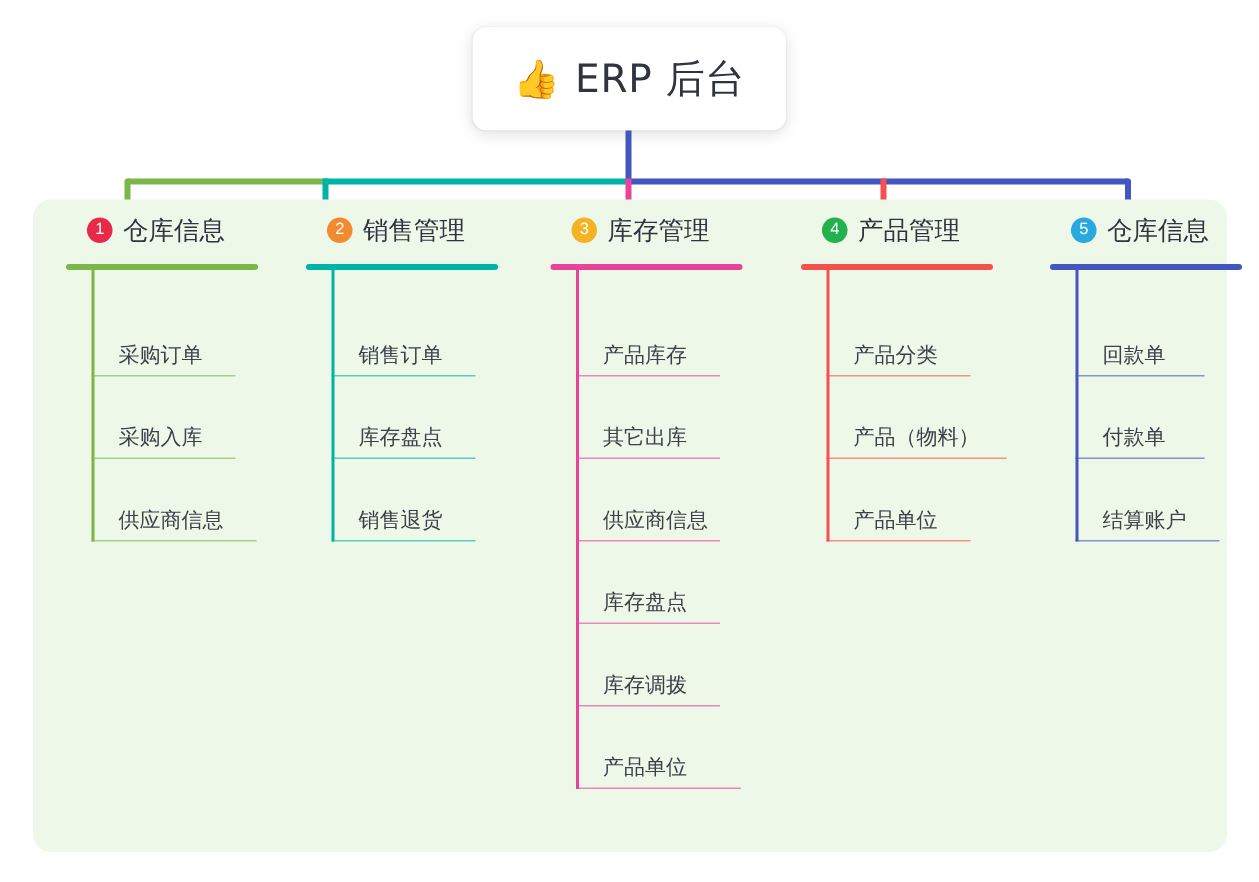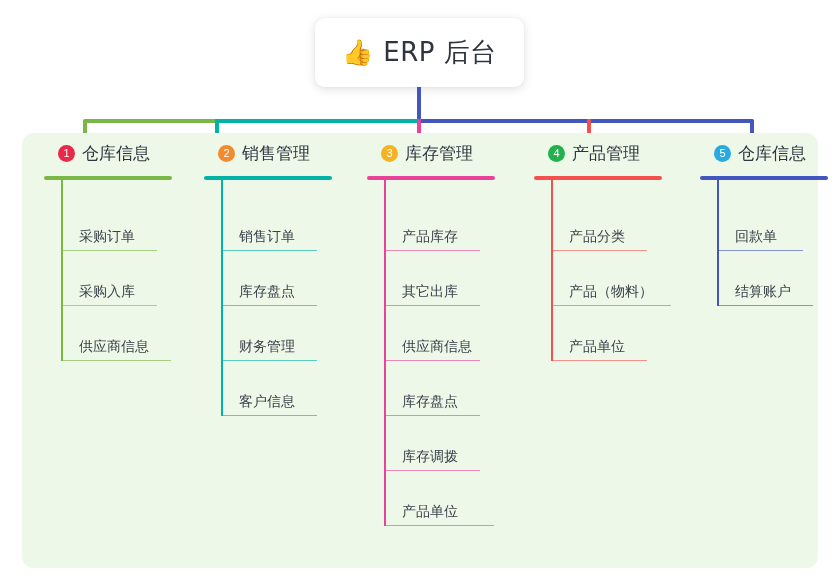--- a/index.html
+++ b/index.html
@@ -204,25 +204,21 @@
           <div class="spine" style="background: rgb(0, 179, 164);"></div>
           <div class="item">
             <span class="item-label">销售订单</span>
             <div class="item-rule" style="background: rgb(0, 179, 164); opacity: 0.62; width: 96px;"></div>
           </div>
           <div class="item">
             <span class="item-label">库存盘点</span>
             <div class="item-rule" style="background: rgb(0, 179, 164); opacity: 0.62; width: 96px;"></div>
           </div>
           <div class="item">
-            <span class="item-label">财务管理</span>
-            <div class="item-rule" style="background: rgb(0, 179, 164); opacity: 0.62; width: 96px;"></div>
-          </div>
-          <div class="item">
-            <span class="item-label">客户信息</span>
+            <span class="item-label">销售退货</span>
             <div class="item-rule" style="background: rgb(0, 179, 164); opacity: 0.62; width: 96px;"></div>
           </div>
         </div>
       </div>
       <div class="column" style="left: 343px;">
         <div class="col-head">
           <span class="badge" style="background: rgb(245, 178, 35);">3</span>
           <span class="col-title">库存管理</span>
         </div>
         <div class="col-rule" style="background: rgb(232, 66, 155); width: 128px; margin-left: 2px;"></div>
@@ -282,20 +278,24 @@
           <span class="col-title">仓库信息</span>
         </div>
         <div class="col-rule" style="background: rgb(67, 86, 192); width: 128px; margin-left: 2px;"></div>
         <div class="col-items">
           <div class="spine" style="background: rgb(67, 86, 192);"></div>
           <div class="item">
             <span class="item-label">回款单</span>
             <div class="item-rule" style="background: rgb(67, 86, 192); opacity: 0.62; width: 86px;"></div>
           </div>
           <div class="item">
+            <span class="item-label">付款单</span>
+            <div class="item-rule" style="background: rgb(67, 86, 192); opacity: 0.62; width: 86px;"></div>
+          </div>
+          <div class="item">
             <span class="item-label">结算账户</span>
             <div class="item-rule" style="background: rgb(67, 86, 192); opacity: 0.62; width: 96px;"></div>
           </div>
         </div>
       </div>
     </div>
 
 </div>
 
 </body></html>

